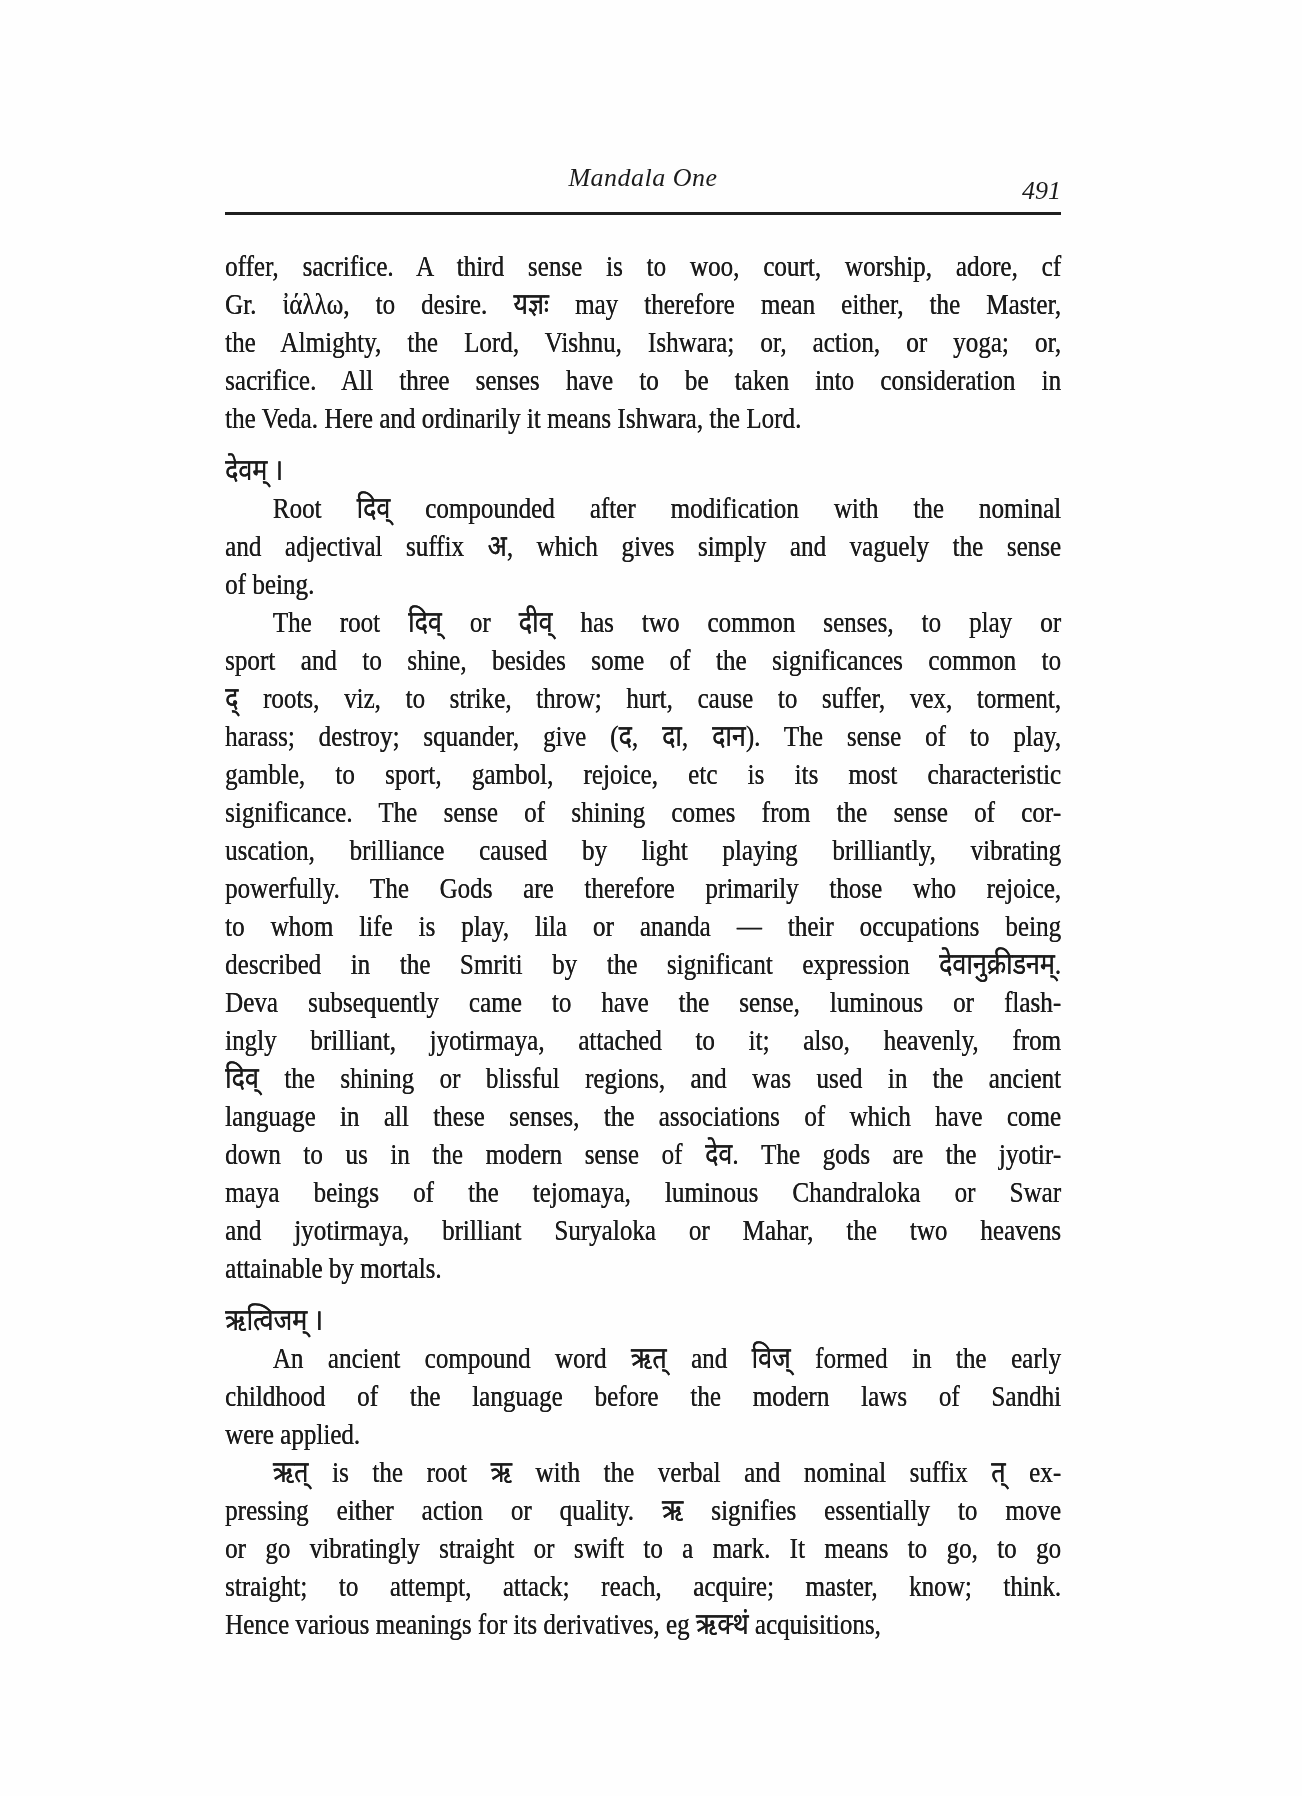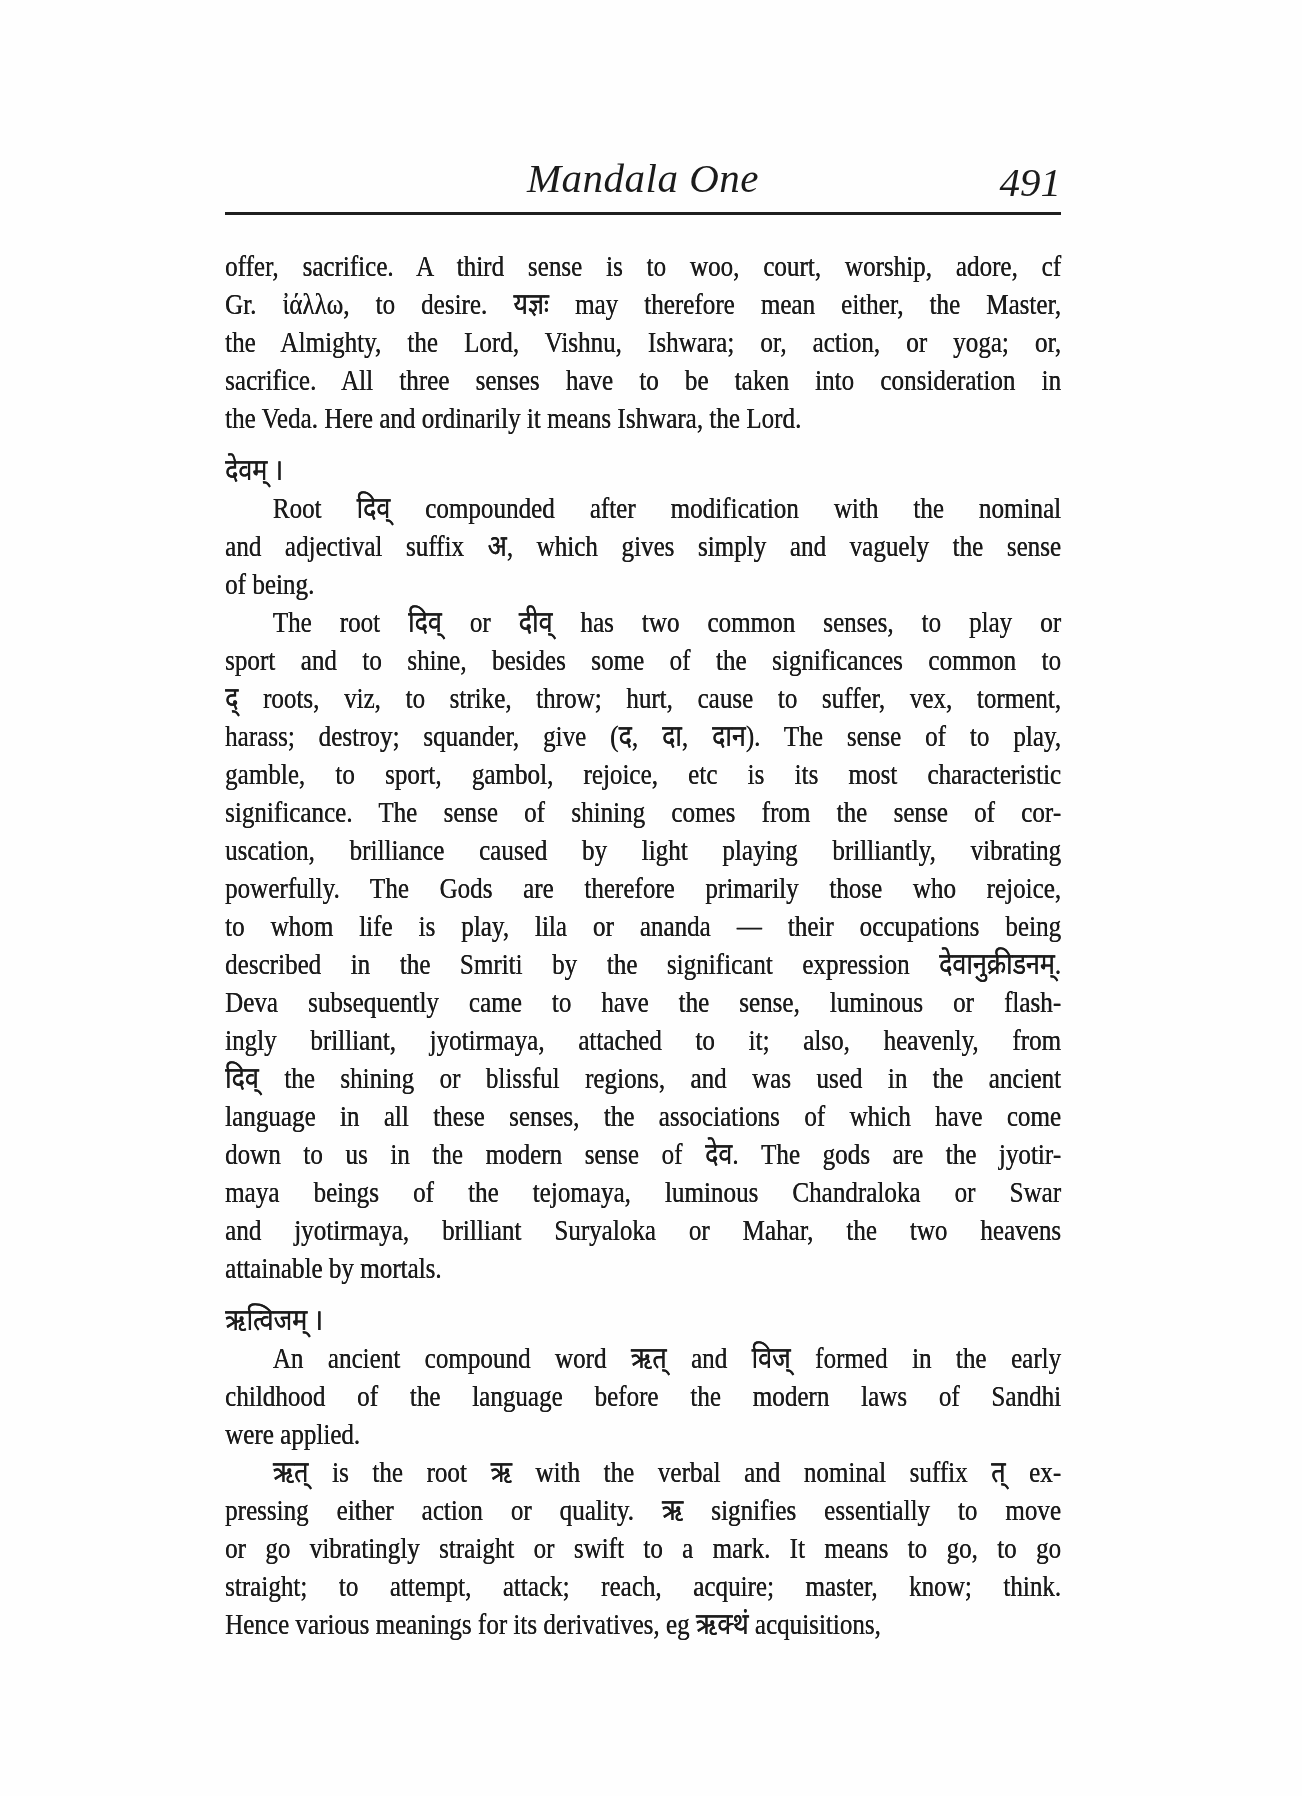--- a/index.html
+++ b/index.html
@@ -20,32 +20,32 @@
     position: absolute;
     left: 225px;
     top: 158px;
     width: 836px;
   }
   .page-header {
     position: relative;
     height: 54px;
     border-bottom: 3px solid #1f1f1f;
     font-style: italic;
-    font-size: 41px;
+    font-size: 26px;
     line-height: 40px;
   }
   .running-title {
     display: block;
     text-align: center;
     letter-spacing: 0.5px;
   }
   .page-number {
     position: absolute;
     right: 0;
-    top: 4px;
+    top: 13px;
     line-height: 40px;
   }
   .body-scale {
     width: 1000px;
     transform: scaleX(0.836);
     transform-origin: 0 0;
     margin-top: 32px;
     font-size: 30px;
     line-height: 38px;
     text-shadow: 0.35px 0 0 currentColor;

